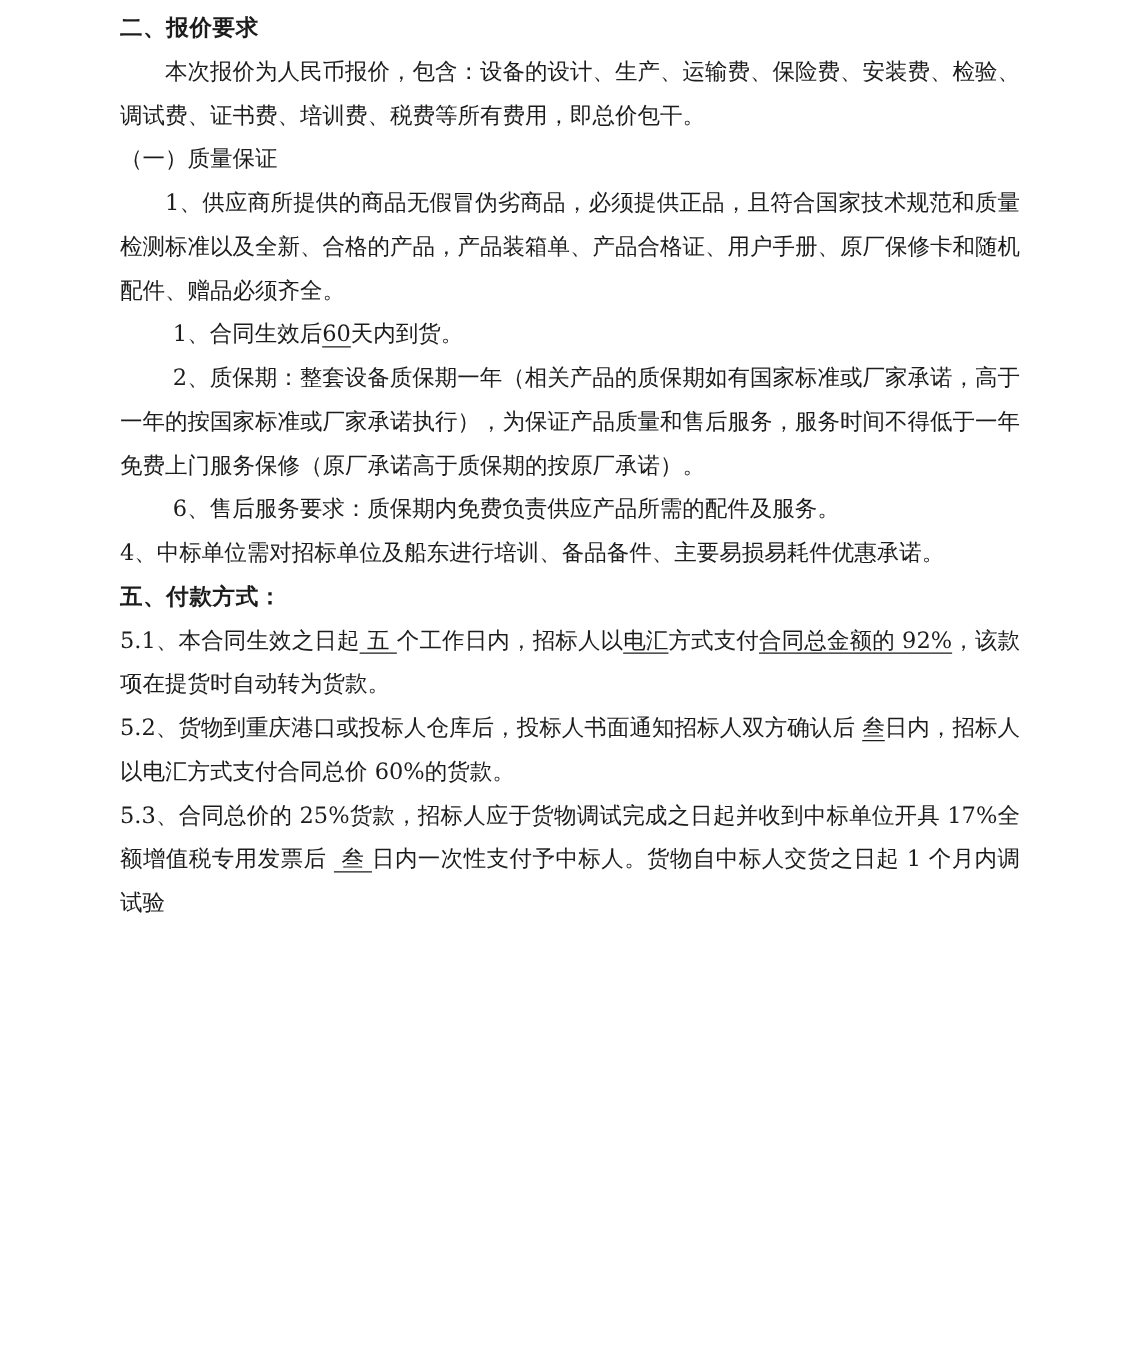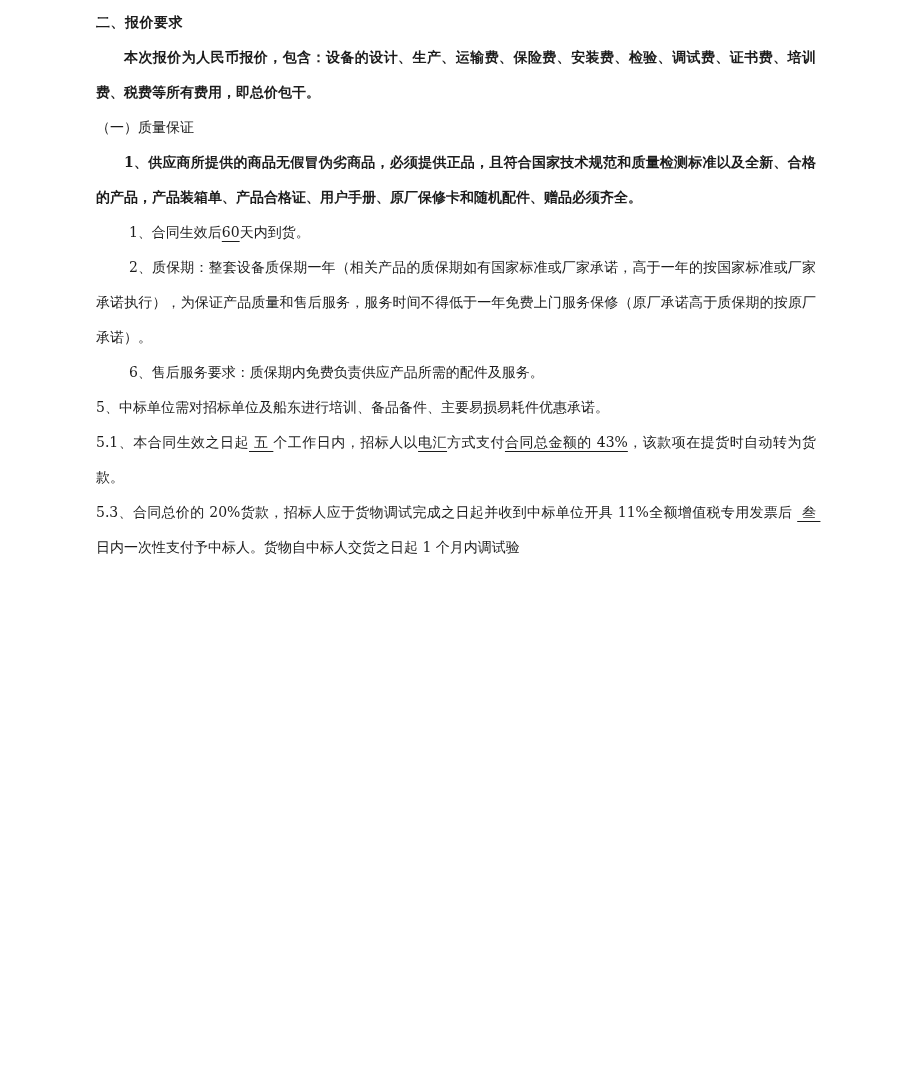--- a/index.html
+++ b/index.html
@@ -14,51 +14,52 @@
   }
   .page {
     box-sizing: border-box;
     width: 900px;
     min-height: 1091px;
     padding: 5px 84px 0 96px;
     background: #ffffff;
   }
   .page p {
     margin: 0;
-    font-size: 14px;
+    font-size: 18px;
     line-height: 35px;
     color: #1c1c1c;
     text-align: justify;
     white-space: pre-wrap;
     font-family: "DejaVu Serif", "Liberation Serif", serif;
   }
   .page p.heading {
     font-weight: 700;
     font-family: "DejaVu Sans", "Liberation Sans", sans-serif;
     letter-spacing: 0.5px;
   }
   .page p.body-indent {
     text-indent: 2em;
-    font-weight: bold;
   }
   .page p.body-indent-deep {
     text-indent: 2.35em;
   }
   .page .u {
     text-decoration: underline;
     text-underline-offset: 4px;
   }
 </style>
 </head>
 <body>
 
 <div class="page" id="doc">
     <p class="heading"><span>二、报价要求</span></p>
     <p class="body-indent"><span>本次报价为人民币报价，包含：设备的设计、生产、运输费、保险费、安装费、检验、调试费、证书费、培训费、税费等所有费用，即总价包干。</span></p>
     <p class="body"><span>（一）质量保证</span></p>
     <p class="body-indent"><span>1、供应商所提供的商品无假冒伪劣商品，必须提供正品，且符合国家技术规范和质量检测标准以及全新、合格的产品，产品装箱单、产品合格证、用户手册、原厂保修卡和随机配件、赠品必须齐全。</span></p>
     <p class="body-indent-deep"><span>1、合同生效后</span><span class="u">60</span><span>天内到货。</span></p>
     <p class="body-indent-deep"><span>2、质保期：整套设备质保期一年（相关产品的质保期如有国家标准或厂家承诺，高于一年的按国家标准或厂家承诺执行），为保证产品质量和售后服务，服务时间不得低于一年免费上门服务保修（原厂承诺高于质保期的按原厂承诺）。</span></p>
     <p class="body-indent-deep"><span>6、售后服务要求：质保期内免费负责供应产品所需的配件及服务。</span></p>
-    <p class="body"><span>5、中标单位需对招标单位及船东进行培训、备品备件、主要易损易耗件优惠承诺。</span></p>
-    <p class="body"><span>5.1、本合同生效之日起</span><span class="u"> 五 </span><span>个工作日内，招标人以</span><span class="u">电汇</span><span>方式支付</span><span class="u">合同总金额的 43%</span><span>，该款项在提货时自动转为货款。</span></p>
-    <p class="body"><span>5.3、合同总价的 20%货款，招标人应于货物调试完成之日起并收到中标单位开具 11%全额增值税专用发票后 </span><span class="u"> 叁 </span><span>日内一次性支付予中标人。货物自中标人交货之日起 1 个月内调试验</span></p>
+    <p class="body"><span>4、中标单位需对招标单位及船东进行培训、备品备件、主要易损易耗件优惠承诺。</span></p>
+    <p class="heading"><span>五、付款方式：</span></p>
+    <p class="body"><span>5.1、本合同生效之日起</span><span class="u"> 五 </span><span>个工作日内，招标人以</span><span class="u">电汇</span><span>方式支付</span><span class="u">合同总金额的 92%</span><span>，该款项在提货时自动转为货款。</span></p>
+    <p class="body"><span>5.2、货物到重庆港口或投标人仓库后，投标人书面通知招标人双方确认后 </span><span class="u">叁</span><span>日内，招标人以电汇方式支付合同总价 60%的货款。</span></p>
+    <p class="body"><span>5.3、合同总价的 25%货款，招标人应于货物调试完成之日起并收到中标单位开具 17%全额增值税专用发票后 </span><span class="u"> 叁 </span><span>日内一次性支付予中标人。货物自中标人交货之日起 1 个月内调试验</span></p>
   </div>
 
 </body></html>

